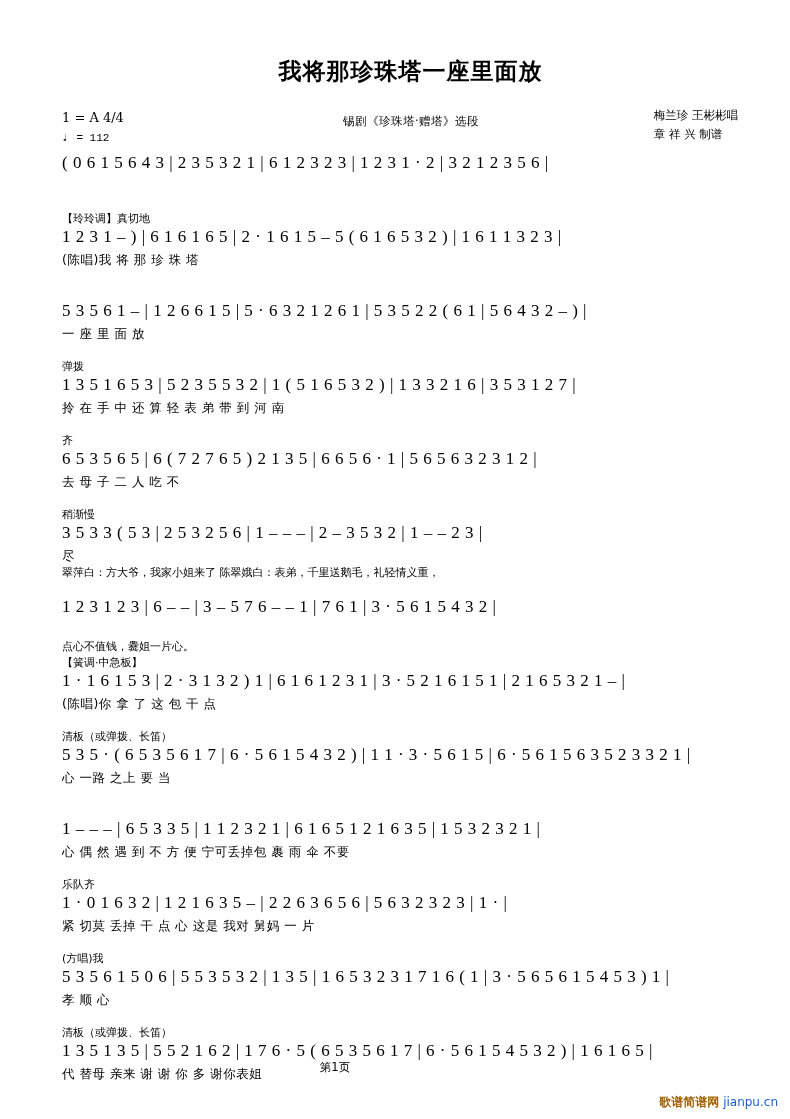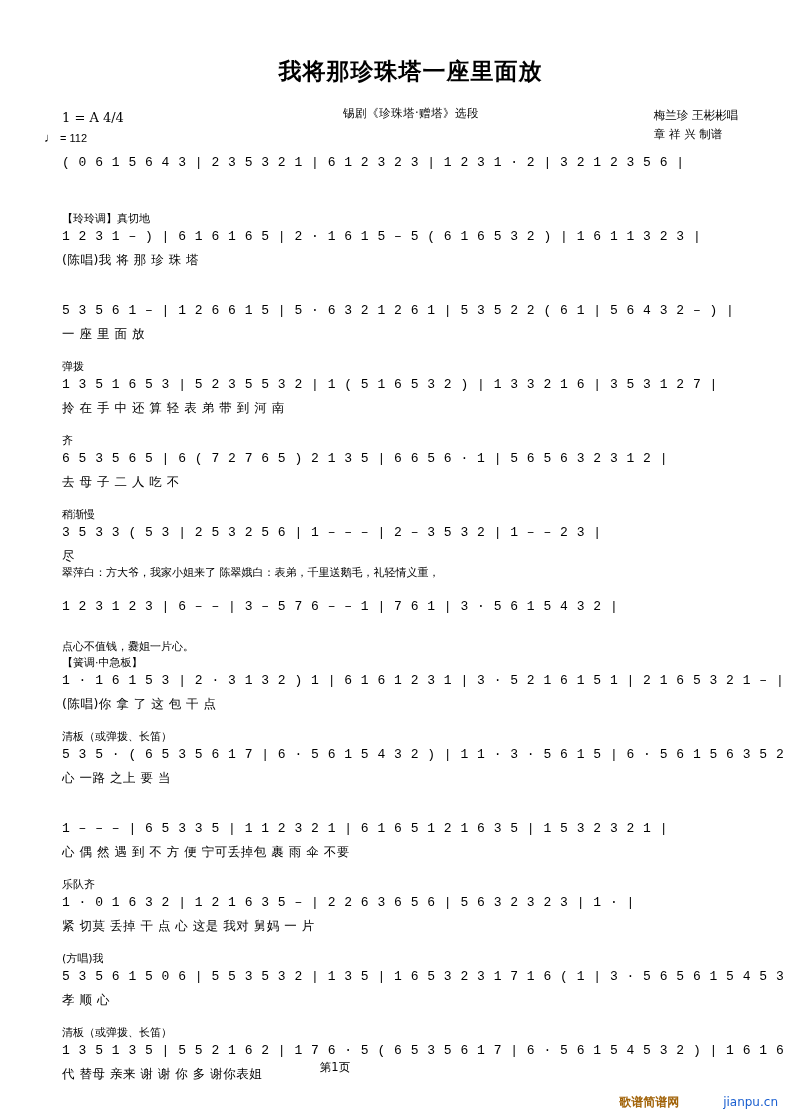--- a/index.html
+++ b/index.html
@@ -27,67 +27,67 @@
     font-weight: bold;
     font-size: 23px;
     letter-spacing: 1px;
     margin: 0;
     padding-top: 56px;
     padding-left: 31px;
   }
   .subtitle {
     text-align: center;
     font-size: 11.5px;
-    margin-top: 19px;
+    margin-top: 27px;
     letter-spacing: 0.5px;
     padding-left: 32px;
   }
   .credits {
     position: absolute;
     right: 52px;
     top: 106px;
     font-size: 11.5px;
     line-height: 19px;
     text-align: left;
   }
   .keysig {
     position: absolute;
     left: 62px;
     top: 110px;
     font-size: 13px;
     font-family: "DejaVu Serif", "Liberation Serif", serif;
   }
   .tempo {
     position: absolute;
-    left: 44px;
+    left: 62px;
     top: 130px;
     font-size: 11px;
-    font-family: Liberation Sans, sans-serif;
+    font-family: Liberation Mono, monospace;
   }
   .tempo .notehd {
     font-size: 13px;
   }
   
   .score {
     position: absolute;
     left: 0;
     top: 146px;
     width: 790px;
   }
   .sysrow {
     position: relative;
     height: 74px;
   }
   .notes {
     position: absolute;
     left: 62px;
     right: 50px;
     top: 6px;
-    font-family: Liberation Mono, monospace;
-    font-size: 13px;
+    font-family: Liberation Serif, serif;
+    font-size: 17px;
     letter-spacing: 0.5px;
     white-space: nowrap;
     line-height: 22px;
   }
   .lyrics {
     position: absolute;
     left: 62px;
     right: 50px;
     top: 32px;
     font-size: 12.5px;
@@ -120,21 +120,21 @@
     font-size: 11.5px;
   }
   .footer {
     position: absolute;
     bottom: 8px;
     right: 12px;
     font-size: 12px;
     color: #333;
   }
   .footer .brand { color: #a16207; font-weight: bold; }
-  .footer .site { color: #1a5fd0; margin-left: 40px; }
+  .footer .site { color: #1a5fd0; }
 </style>
 </head>
 <body>
 
 <div class="page">
 
   <h1 class="title">我将那珍珠塔一座里面放</h1>
   <div class="subtitle">锡剧《珍珠塔·赠塔》选段</div>
 
   <div class="credits">

